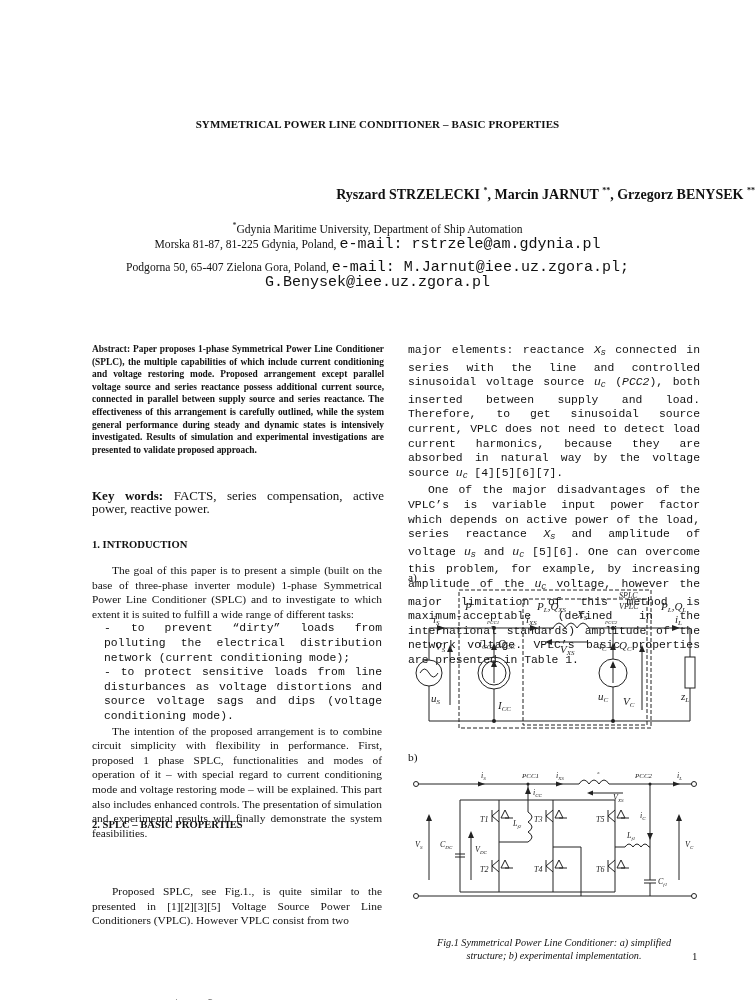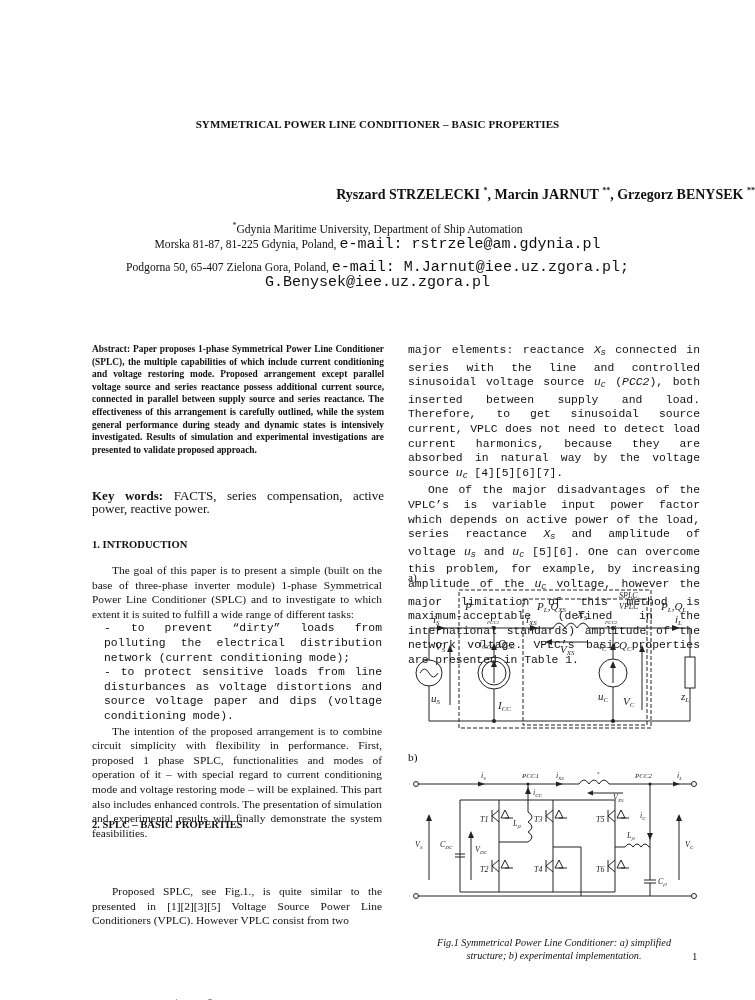--- a/index.html
+++ b/index.html
@@ -55,21 +55,21 @@
 
 <div class="abs kw">
   <b>Key words:</b><span> FACTS, series compensation, active power, reactive power.</span>
 </div>
 
 <div class="abs h" style="left:92px; top:539px;">1. INTRODUCTION</div>
 
 <div class="abs col" style="left:92px; top:563px;">
   <div class="p ind">The goal of this paper is to present a simple (built on the base of three-phase inverter module) 1-phase Symmetrical Power Line Conditioner (SPLC) and to investigate to which extent it is suited to fulfill a wide range of different tasks:</div>
   <div class="p li">- to prevent “dirty” loads from polluting the electrical distribution network (current conditioning mode);</div>
-  <div class="p li">- to protect sensitive loads from line disturbances as voltage distortions and source voltage paper and dips (voltage conditioning mode).</div>
+  <div class="p li">- to protect sensitive loads from line disturbances as voltage distortions and source voltage sags and dips (voltage conditioning mode).</div>
   <div class="p ind">The intention of the proposed arrangement is to combine circuit simplicity with flexibility in performance. First, proposed 1 phase SPLC, functionalities and modes of operation of it – with special regard to current conditioning mode and voltage restoring mode – will be explained. This part also includes enhanced controls. The presentation of simulation and experimental results will finally demonstrate the system feasibilities.</div>
 </div>
 
 <div class="abs h" style="left:92px; top:819px;">2. SPLC – BASIC PROPERTIES</div>
 
 <div class="abs col" style="left:92px; top:884px;">
   <div class="p ind">Proposed SPLC, see Fig.1., is quite similar to the presented in [1][2][3][5] Voltage Source Power Line Conditioners (VPLC). However VPLC consist from two</div>
 </div>
 
 <div class="abs col" style="left:408px; top:343px; width:292px;font-family:Liberation Mono, monospace;">

